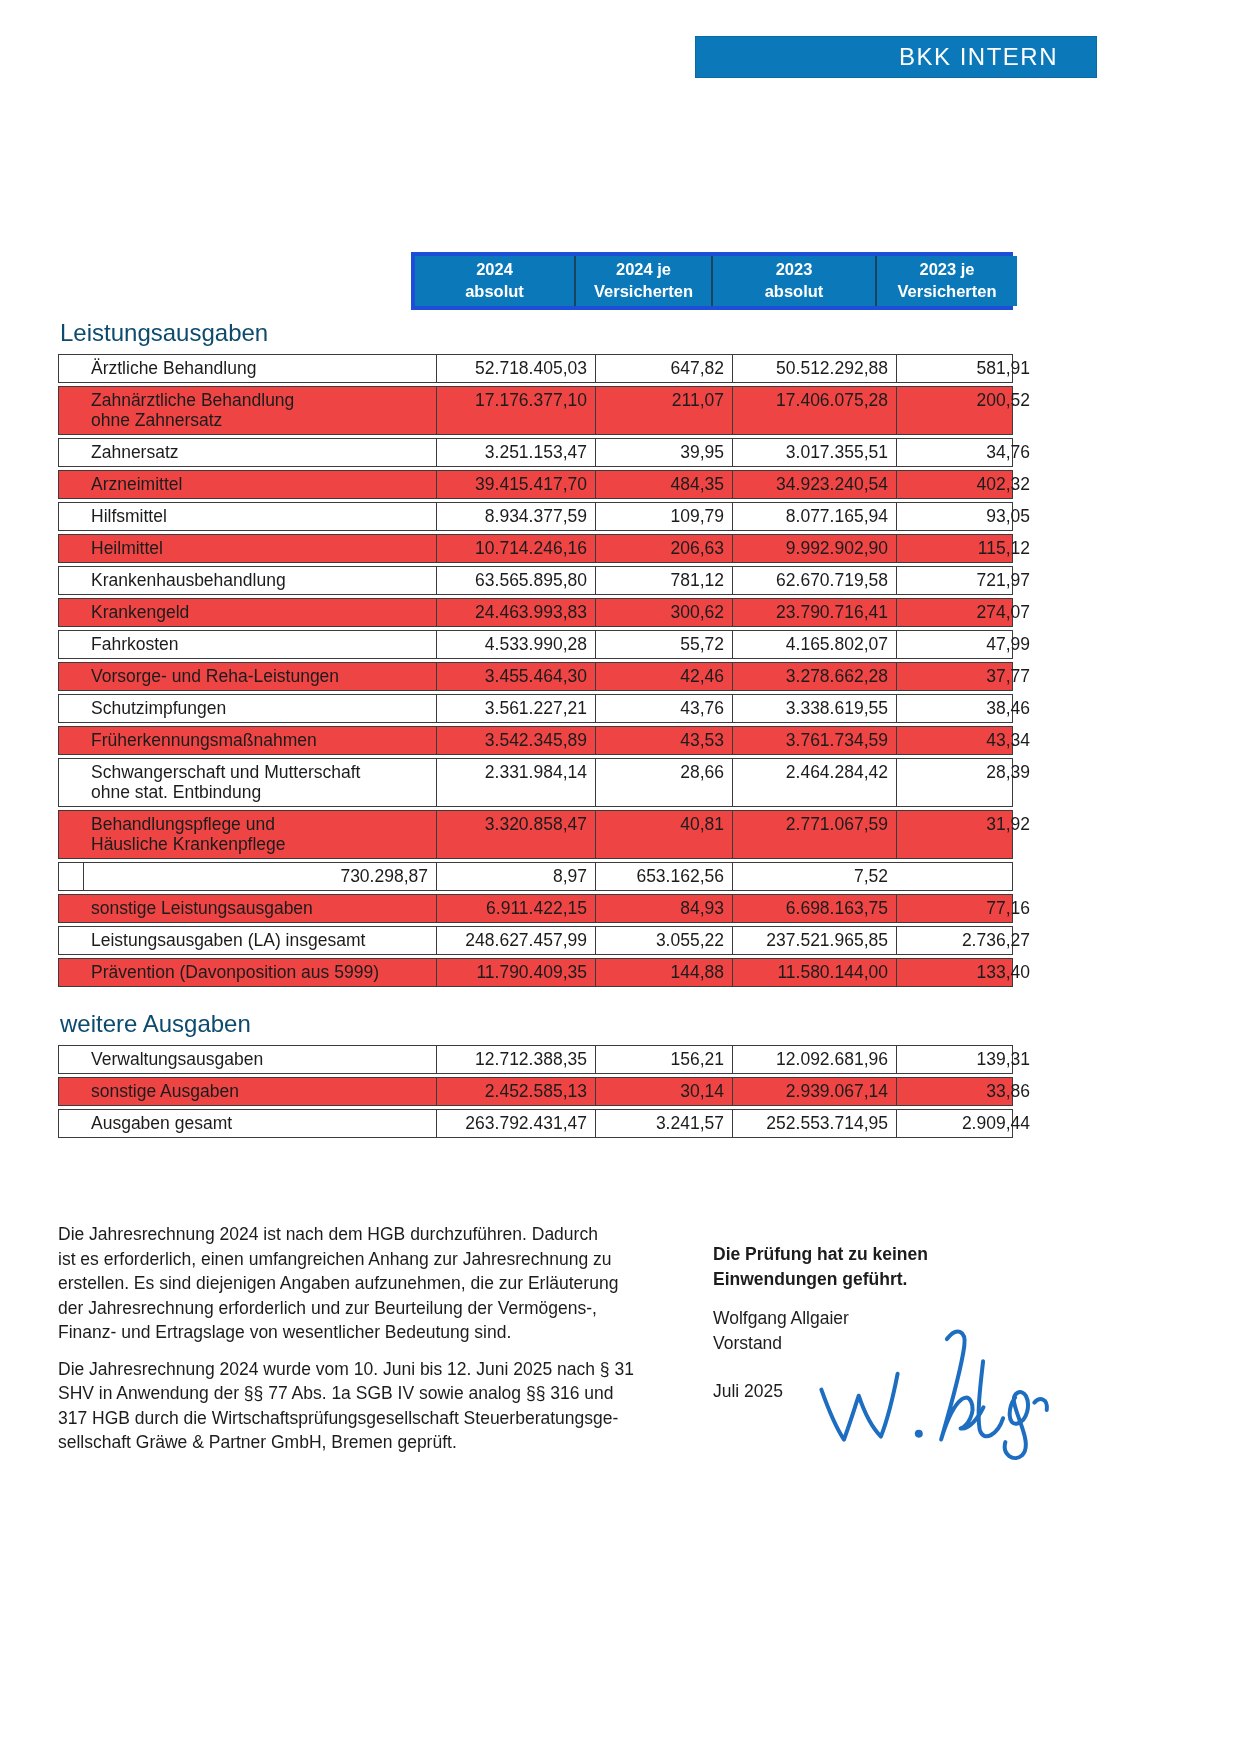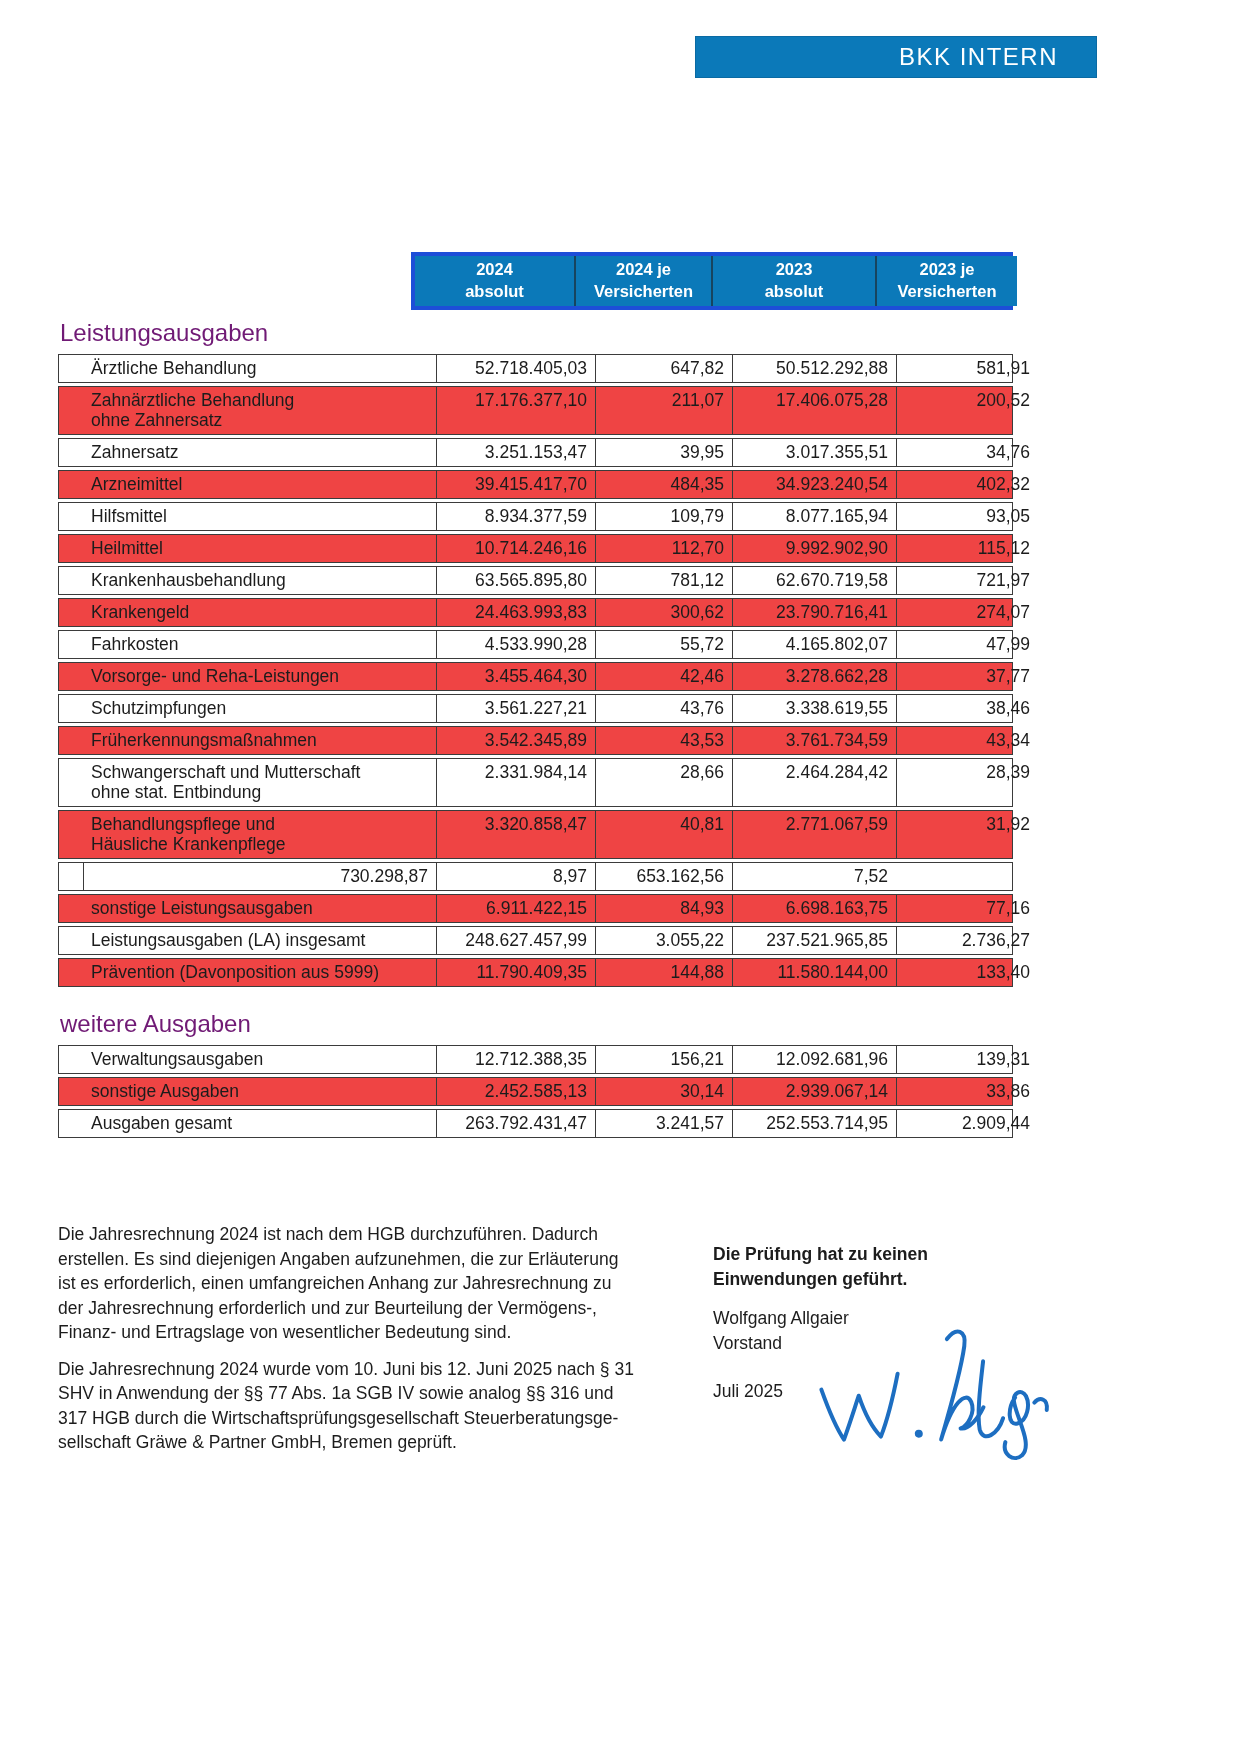--- a/index.html
+++ b/index.html
@@ -21,21 +21,21 @@
     margin-left:353px;width:602px;display:grid;
     grid-template-columns:159px 137px 164px 142px;
     border:4px solid #1d4ed8;box-sizing:border-box;
   }
   .th{
     background:#0b79b9;color:#ffffff;text-align:center;font-weight:bold;
     font-size:16.5px;line-height:21.5px;padding:3px 0 4px;
   }
   .th + .th{border-left:2px solid #17445f;}
   .section-heading{
-    color:#701a75;font-size:24px;line-height:30px;margin:8px 0 6px 2px;
+    color:#0c4a6e;font-size:24px;line-height:30px;margin:8px 0 6px 2px;
     font-weight:normal;
   }
   .section-heading.mt{margin-top:22px;}
   .trow{
     display:grid;grid-template-columns:353px 159px 137px 164px 142px;
     border:1.5px solid #3b3b3b;box-sizing:border-box;margin-bottom:3px;
     background:#ffffff;
     padding-left:24px;
   }
   .trow.alt{background:#ef4444;}
@@ -122,21 +122,21 @@
         <div class="trow">
           <div class="td label">Hilfsmittel</div>
           <div class="td num">8.934.377,59</div>
           <div class="td num">109,79</div>
           <div class="td num">8.077.165,94</div>
           <div class="td num">93,05</div>
         </div>
         <div class="trow alt">
           <div class="td label">Heilmittel</div>
           <div class="td num">10.714.246,16</div>
-          <div class="td num">112,70</div>
+          <div class="td num">206,63</div>
           <div class="td num">9.992.902,90</div>
           <div class="td num">115,12</div>
         </div>
         <div class="trow">
           <div class="td label">Krankenhausbehandlung</div>
           <div class="td num">63.565.895,80</div>
           <div class="td num">781,12</div>
           <div class="td num">62.670.719,58</div>
           <div class="td num">721,97</div>
         </div>
@@ -240,22 +240,22 @@
           <div class="td num">252.553.714,95</div>
           <div class="td num">2.909,44</div>
         </div>
       </div>
   </div>
 
   <div class="bottom">
     <div class="bt-left" id="left-paragraphs">
         <div class="para">
           <div class="line">Die Jahresrechnung 2024 ist nach dem HGB durchzuführen. Dadurch</div>
+          <div class="line">ist es erforderlich, einen umfangreichen Anhang zur Jahresrechnung zu</div>
           <div class="line">erstellen. Es sind diejenigen Angaben aufzunehmen, die zur Erläuterung</div>
-          <div class="line">ist es erforderlich, einen umfangreichen Anhang zur Jahresrechnung zu</div>
           <div class="line">der Jahresrechnung erforderlich und zur Beurteilung der Vermögens-,</div>
           <div class="line">Finanz- und Ertragslage von wesentlicher Bedeutung sind.</div>
         </div>
         <div class="para para-gap">
           <div class="line">Die Jahresrechnung 2024 wurde vom 10. Juni bis 12. Juni 2025 nach § 31</div>
           <div class="line">SHV in Anwendung der §§ 77 Abs. 1a SGB IV sowie analog §§ 316 und</div>
           <div class="line">317 HGB durch die Wirtschaftsprüfungsgesellschaft Steuerberatungsge-</div>
           <div class="line">sellschaft Gräwe &amp; Partner GmbH, Bremen geprüft.</div>
         </div>
       </div>

